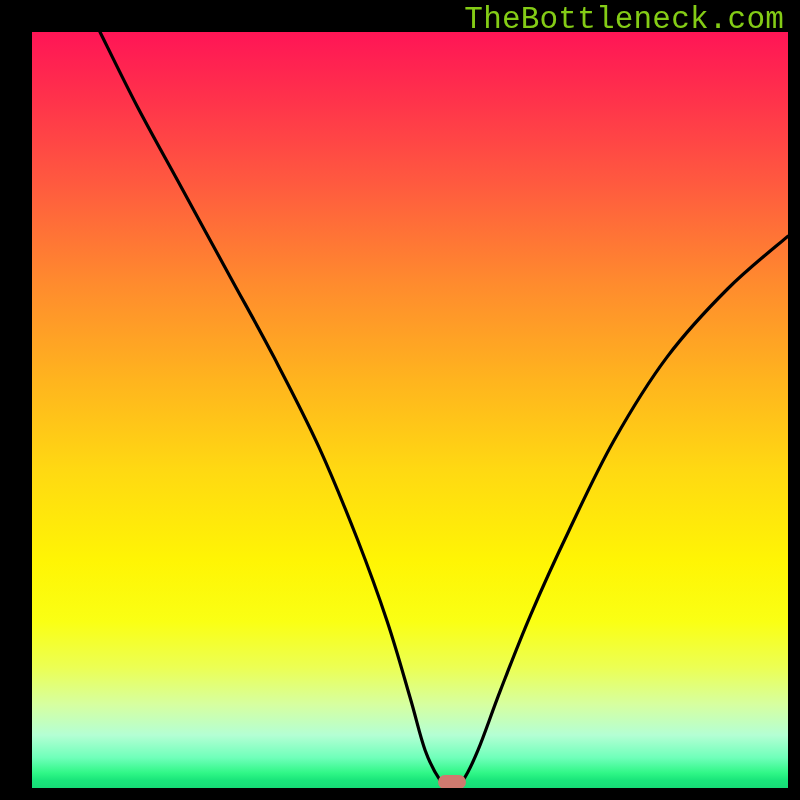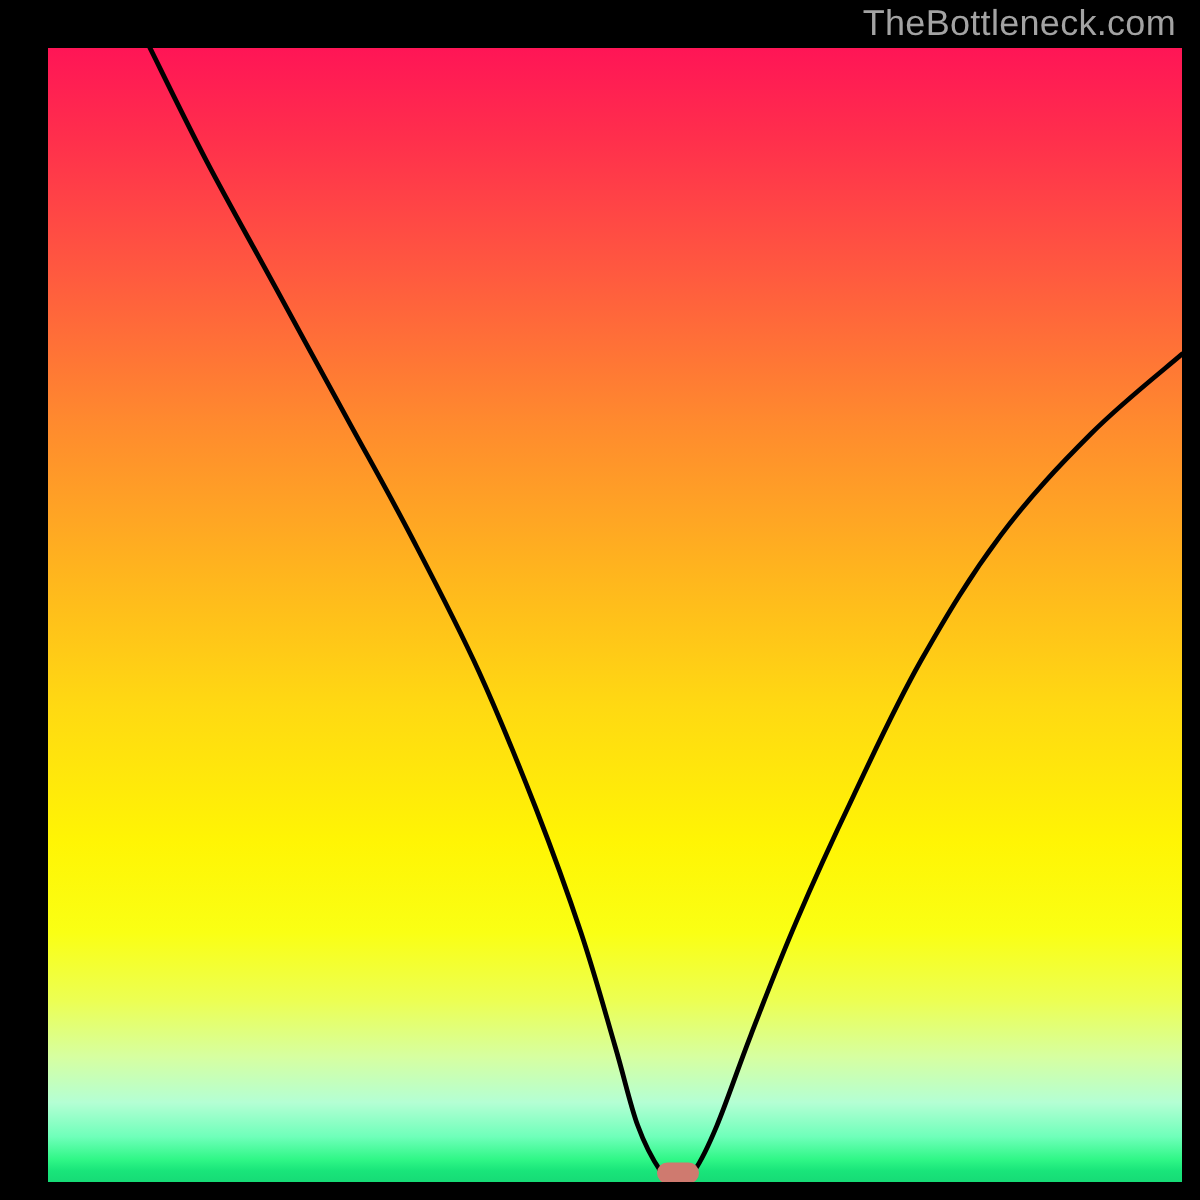--- a/index.html
+++ b/index.html
@@ -14,24 +14,25 @@
   .frame {
     position: relative;
     width: 800px;
     height: 800px;
     background: #000;
   }
   .attribution {
     position: absolute;
     top: 2px;
     right: 16px;
-    color: #a3a3a3;
-    font-size: 24px;
+    color: #84cc16;
+    font-size: 31px;
     font-weight: 400;
     letter-spacing: 0.2px;
+    font-family: Liberation Mono, monospace;
   }
   .plot {
     position: absolute;
     left: 32px;
     top: 32px;
     width: 756px;
     height: 756px;
     overflow: hidden;
   }
   .gradient {

